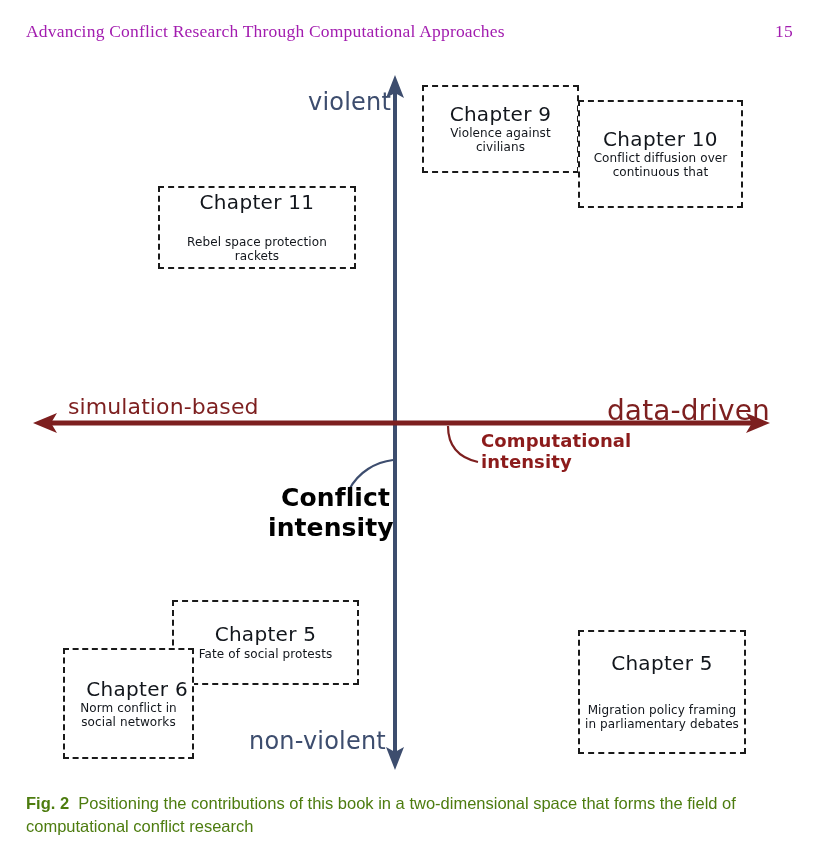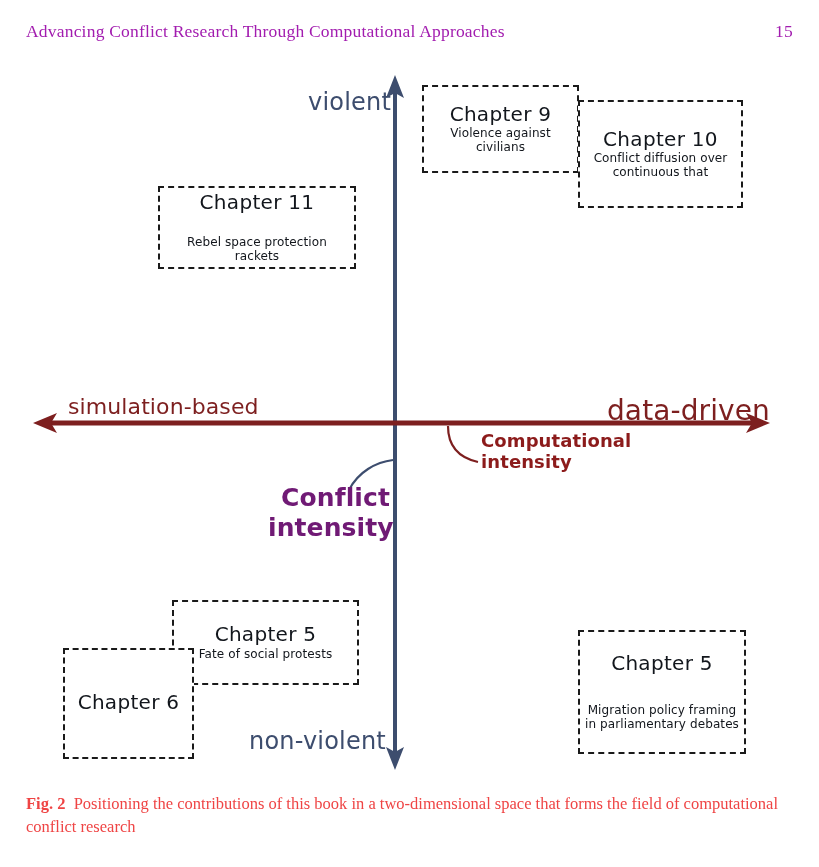--- a/index.html
+++ b/index.html
@@ -80,21 +80,21 @@
     font-weight: 400;
     letter-spacing: 0.1px;
   }
 
   
   #box-ch9  { left: 422px; top: 25px;  width: 157px; height: 88px;  z-index: 4; }
   #box-ch10 { left: 578px; top: 40px;  width: 165px; height: 108px; z-index: 5; }
   #box-ch8  { left: 356px; top: 111px; width: 209px; height: 58px;  z-index: 6; }
   #box-ch11 { left: 158px; top: 126px; width: 198px; height: 83px;  z-index: 3; justify-content: space-between; }
   #box-ch7  { left: 172px; top: 540px; width: 187px; height: 85px;  z-index: 3; }
-  #box-ch6  { left: 63px;  top: 588px; width: 131px; height: 111px; z-index: 4; }
+  #box-ch6  { left: 63px;  top: 588px; width: 131px; height: 111px; z-index: 4; align-items: flex-end; }
   #box-ch5  { left: 578px; top: 570px; width: 168px; height: 124px; z-index: 3; gap: 28px; }
 
   
   .axis-label {
     position: absolute;
     font-family: "DejaVu Sans", "Liberation Sans", sans-serif;
     font-weight: 400;
     white-space: nowrap;
   }
   #label-violent {
@@ -133,35 +133,35 @@
     left: 481px; top: 370px;
     width: 230px;
     font-size: 18px;
     color: #8c1b1b;
     letter-spacing: 0.1px;
   }
   #axisname-conflict {
     left: 268px; top: 423px;
     width: 122px;
     font-size: 25px;
-    color: #701a75;
+    color: #000000;
     text-align: right;
     letter-spacing: 0.1px;
   }
 
   
   #caption {
     position: absolute;
     left: 26px;
     top: 792px;
     width: 766px;
-    font-family: Liberation Serif, serif;
+    font-family: Liberation Sans, sans-serif;
     font-size: 16.5px;
     line-height: 1.42;
-    color: #ef4444;
+    color: #4d7c0f;
     text-align: left;
   }
   #caption .cap-label { font-weight: bold; }
 </style>
 </head>
 <body>
 
 <div id="running-head">
   <span class="head-title">Advancing Conflict Research Through Computational Approaches</span>
   <span class="head-page">15</span>
@@ -222,20 +222,21 @@
     <div class="ch-desc">Rebel space protection rackets</div>
   </div>
 
   <div class="chapter-box" id="box-ch7">
     <div class="ch-title">Chapter 5</div>
     <div class="ch-desc">Fate of social protests</div>
   </div>
 
   <div class="chapter-box" id="box-ch6">
     <div class="ch-title">Chapter 6</div>
+    <div class="ch-desc">Norm conflict in social networks</div>
   </div>
 
   <div class="chapter-box" id="box-ch5">
     <div class="ch-title">Chapter 5</div>
     <div class="ch-desc">Migration policy framing in parliamentary debates</div>
   </div>
 
 </div>
 
 <div id="caption">

